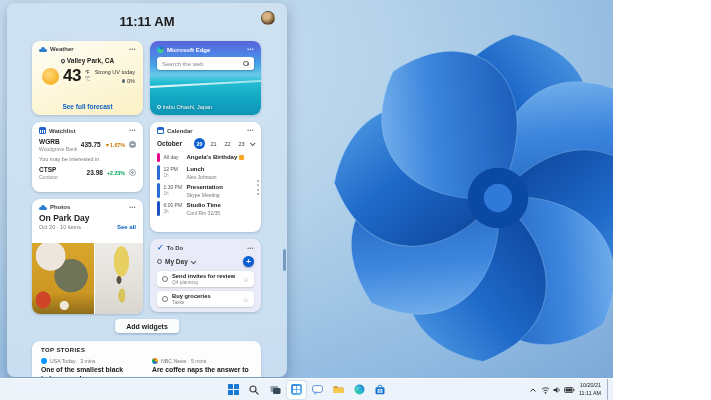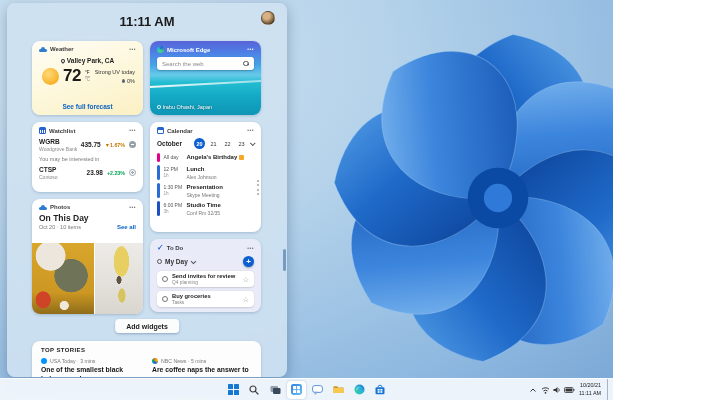--- a/index.html
+++ b/index.html
@@ -217,21 +217,21 @@
             <span class="cloud-ic"></span>
             <span>Weather</span>
             <span class="more">•••</span>
           </div>
           <div class="loc">
             <span class="pin"></span>
             <span>Valley Park, CA</span>
           </div>
           <div class="wmain">
             <span class="sun"></span>
-            <span class="temp">72</span>
+            <span class="temp">43</span>
             <span class="units">
               <span class="uf">°F</span>
               <span class="uc">°C</span>
             </span>
             <span class="wright">
               <span>Strong UV today</span>
               <span class="precip">
                 <span class="drop"></span>
                 <span>0%</span>
               </span>
@@ -266,21 +266,21 @@
             <span class="wl-badge outline"></span>
           </div>
         </div>
 
         <div class="widget w-photos">
           <div class="whead">
             <span class="cloud-ic"></span>
             <span>Photos</span>
             <span class="more">•••</span>
           </div>
-          <div class="ph-title">On This Day</div>
+          <div class="ph-title">On Park Day</div>
           <div class="ph-subrow">
             <span class="ph-sub">Oct 20 · 10 items</span>
             <span class="ph-seeall">See all</span>
           </div>
           <div class="ph-strip">
             <div class="photo-left"></div>
             <div class="photo-right"></div>
           </div>
         </div>
       </div>

